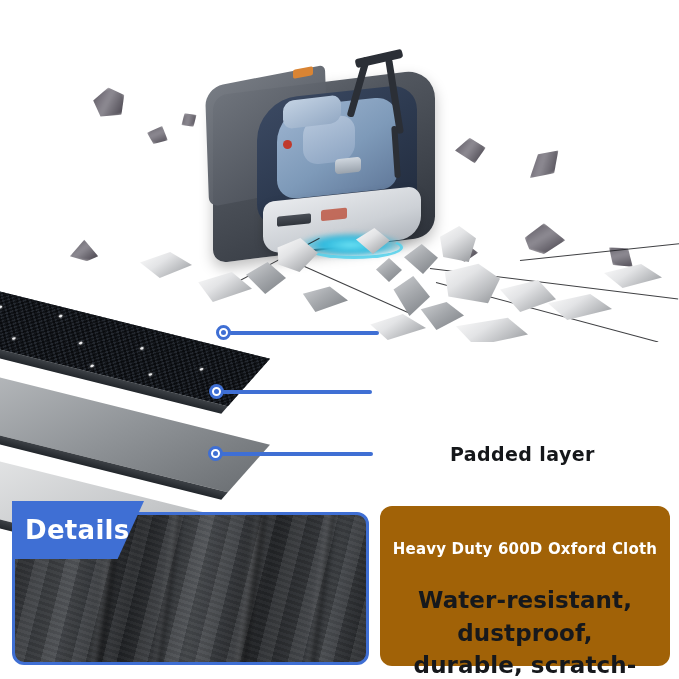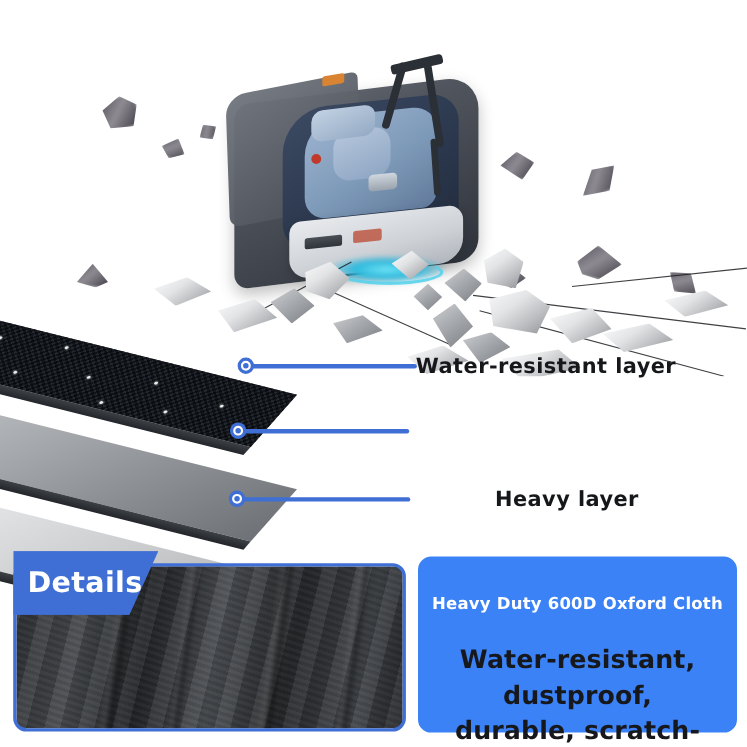--- a/index.html
+++ b/index.html
@@ -116,21 +116,21 @@
     transform:rotate(8deg);filter:blur(2px);}
 
   .badge{position:absolute;left:12px;top:501px;width:132px;height:58px;
     background:#3f6fd4;
     clip-path:polygon(0 0,100% 0,80% 100%,0 100%);
     display:flex;align-items:center;}
   .badge span{font-family:"DejaVu Sans",sans-serif;font-size:26px;font-weight:bold;
     color:#fff;padding-left:13px;letter-spacing:.3px;}
 
   .info{position:absolute;left:380px;top:506px;width:290px;height:160px;
-    background:#3b82f6;border-radius:12px;}
+    background:#a16207;border-radius:12px;}
   .info h3{margin:0;position:absolute;left:0;right:0;top:34px;text-align:center;
     font-family:"DejaVu Sans",sans-serif;font-size:15px;font-weight:bold;
     color:#ffffff;letter-spacing:.2px;}
   .info p{margin:0;position:absolute;left:0;right:0;top:78px;text-align:center;
     font-family:"DejaVu Sans",sans-serif;font-size:23px;font-weight:bold;
     color:#16181c;line-height:1.42;letter-spacing:.1px;}
 </style>
 </head>
 <body>
 
@@ -269,32 +269,31 @@
     <div class="slab slab3">
       <div class="top"></div>
         <div class="edge"></div>
     </div>
   </div>
 
   <div class="callout" style="left:216px;top:322px;">
     <div class="co-dot"></div>
     <div class="co-line" style="width:150px;"></div>
   </div>
-  <div class="co-text" style="left:378px;top:322px;">Water-resistant layer</div>
 
   <div class="callout" style="left:209px;top:381px;">
     <div class="co-dot"></div>
     <div class="co-line" style="width:150px;"></div>
   </div>
 
   <div class="callout" style="left:208px;top:443px;">
     <div class="co-dot"></div>
     <div class="co-line" style="width:152px;"></div>
   </div>
-  <div class="co-text" style="left:450px;top:443px;">Heavy layer</div>
+  <div class="co-text" style="left:450px;top:443px;">Padded layer</div>
 
   <div class="detail-photo">
     <div class="fold" style="left:84px;"></div>
     <div class="fold" style="left:148px;width:10px;"></div>
     <div class="fold" style="left:228px;"></div>
     <div class="fold" style="left:300px;width:12px;"></div>
   </div>
 
   <div class="badge">
     <span>Details</span>

